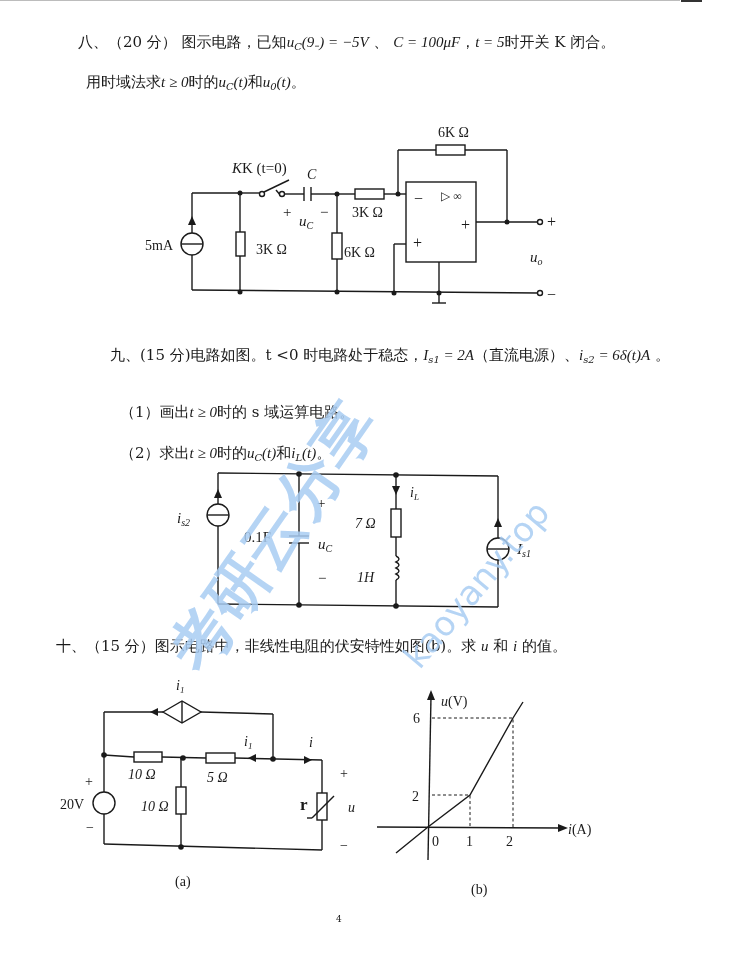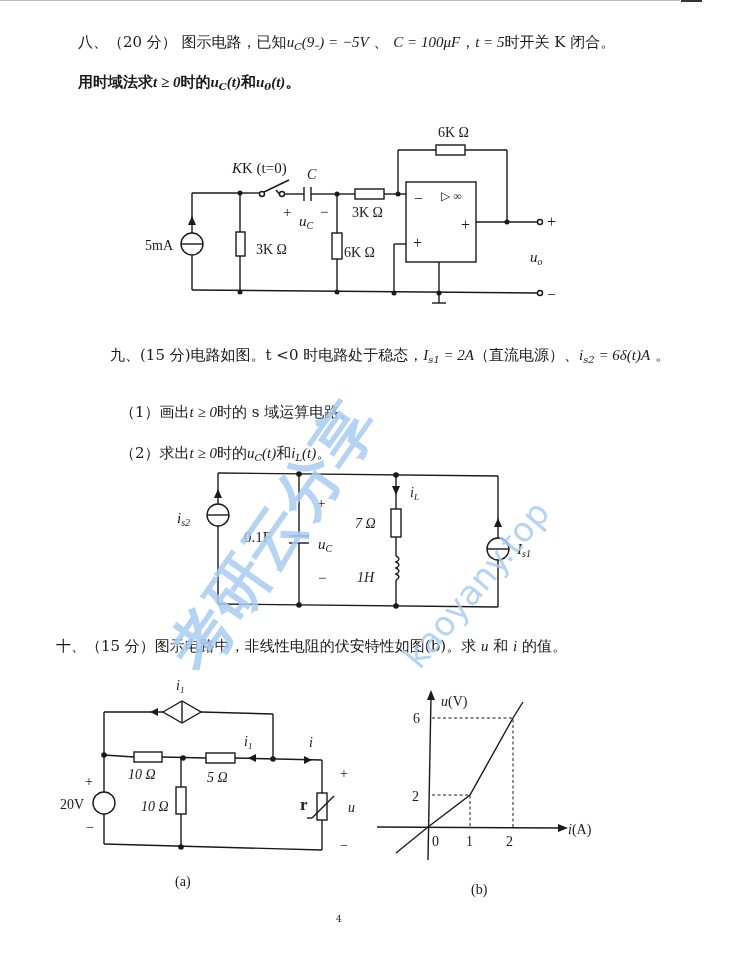--- a/index.html
+++ b/index.html
@@ -23,21 +23,21 @@
 </style>
 </head>
 <body>
 
 <div class="topline"></div>
 <div class="topmark"></div>
 
 <div class="line" style="left:78px; top:32px;">
   <span>八、（20 分） 图示电路，已知</span><i>u</i><span class="sub">C</span><i>(9₋) = −5V</i><span> 、 </span><i>C = 100μF</i><span>，</span><i>t = 5</i><span>时开关 K 闭合。</span>
 </div>
-<div class="line" style="left:78px; top:72px;font-weight:bold;">
+<div class="line" style="left:86px; top:72px;">
   <span>用时域法求</span><i>t ≥ 0</i><span>时的</span><i>u</i><span class="sub">C</span><i>(t)</i><span>和</span><i>u</i><span class="sub">0</span><i>(t)</i><span>。</span>
 </div>
 
 <svg style="left:0; top:0;" width="730" height="320">
 
   <line class="wire" x1="192" y1="193" x2="240" y2="193"></line>
   <line class="wire" x1="192" y1="193" x2="192" y2="233"></line>
   <polygon class="dot" points="188,225 196,225 192,216"></polygon>
   <circle class="comp" cx="192" cy="244" r="11"></circle>
   <line class="wire" x1="181" y1="244" x2="203" y2="244"></line>

